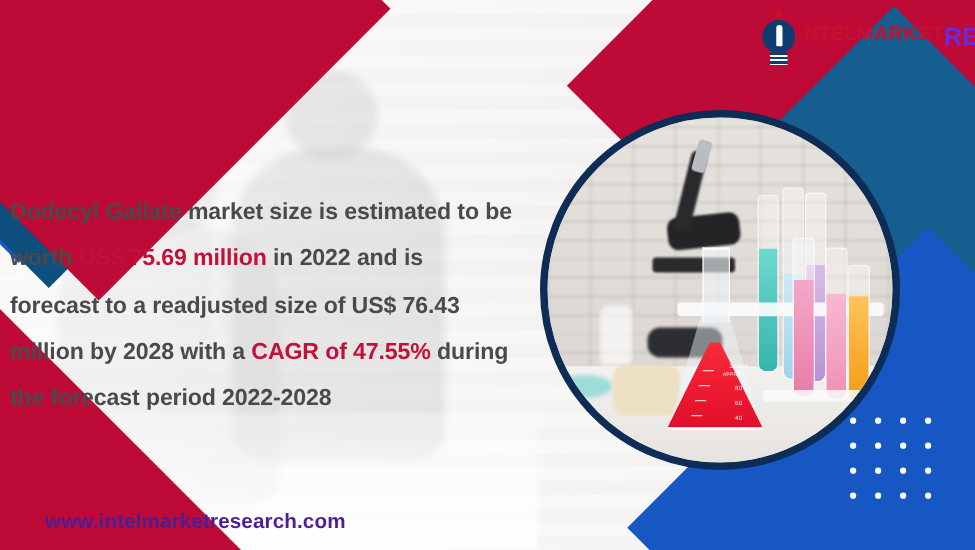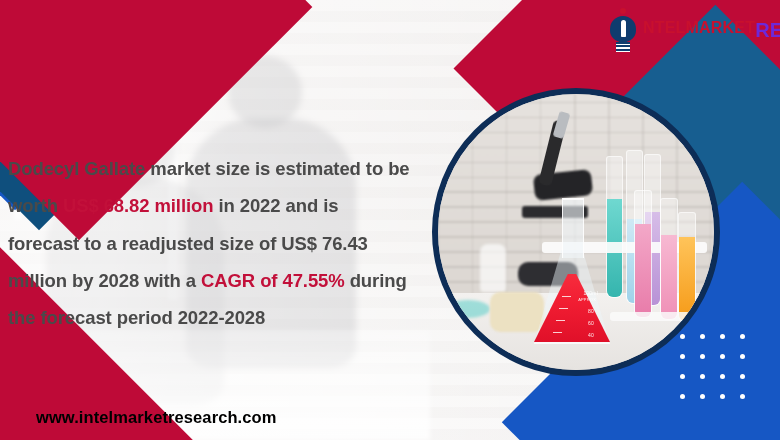--- a/index.html
+++ b/index.html
@@ -183,21 +183,21 @@
     font-weight: bold;
     line-height: 2.02;
     letter-spacing: -0.1px;
   }
   .hl { color: #c2103a; }
 
   
   .url {
     position: absolute;
     left: 36px; top: 408px;
-    color: #000000;
+    color: #4c1d95;
     font-size: 16.5px;
     font-weight: bold;
     letter-spacing: 0.1px;
   }
 
   
   .lab-circle {
     position: absolute;
     left: 432px; top: 88px;
     width: 276px; height: 276px;
@@ -451,17 +451,17 @@
         <span class="logo-bot">RESEARCH</span>
         <span class="logo-bars">
           <span class="bar-r"></span>
           <span class="bar-b"></span>
         </span>
       </span>
     </div>
   </div>
 
 
-  <div class="body-copy"><span>Dodecyl Gallate market size is estimated to be worth </span><span class="hl">US$ 68.82 million</span><span> in 2022 and is forecast to a readjusted size of US$ 76.43 million by 2028 with a </span><span class="hl">CAGR of 47.55%</span><span> during the forecast period 2022-2028</span></div>
+  <div class="body-copy"><span>Dodecyl Gallate market size is estimated to be worth </span><span class="hl">US$ 75.69 million</span><span> in 2022 and is forecast to a readjusted size of US$ 76.43 million by 2028 with a </span><span class="hl">CAGR of 47.55%</span><span> during the forecast period 2022-2028</span></div>
 
   <div class="url">www.intelmarketresearch.com</div>
 
 </div>
 
 </body></html>

